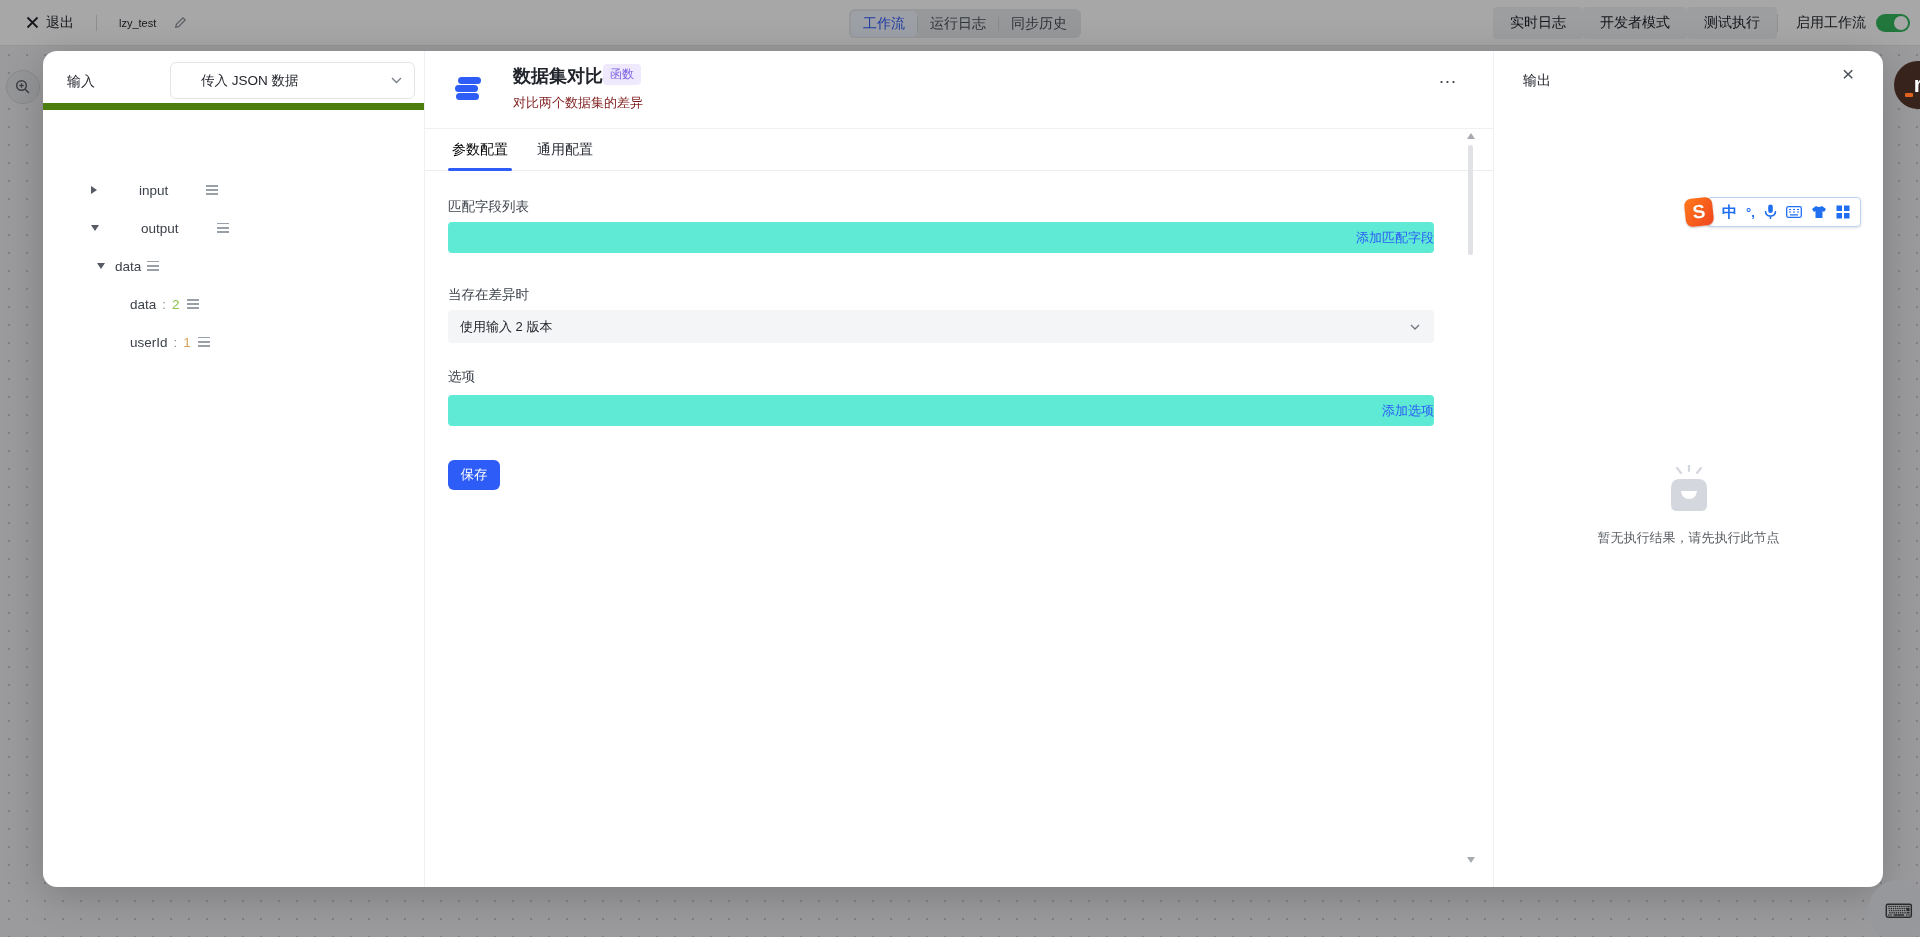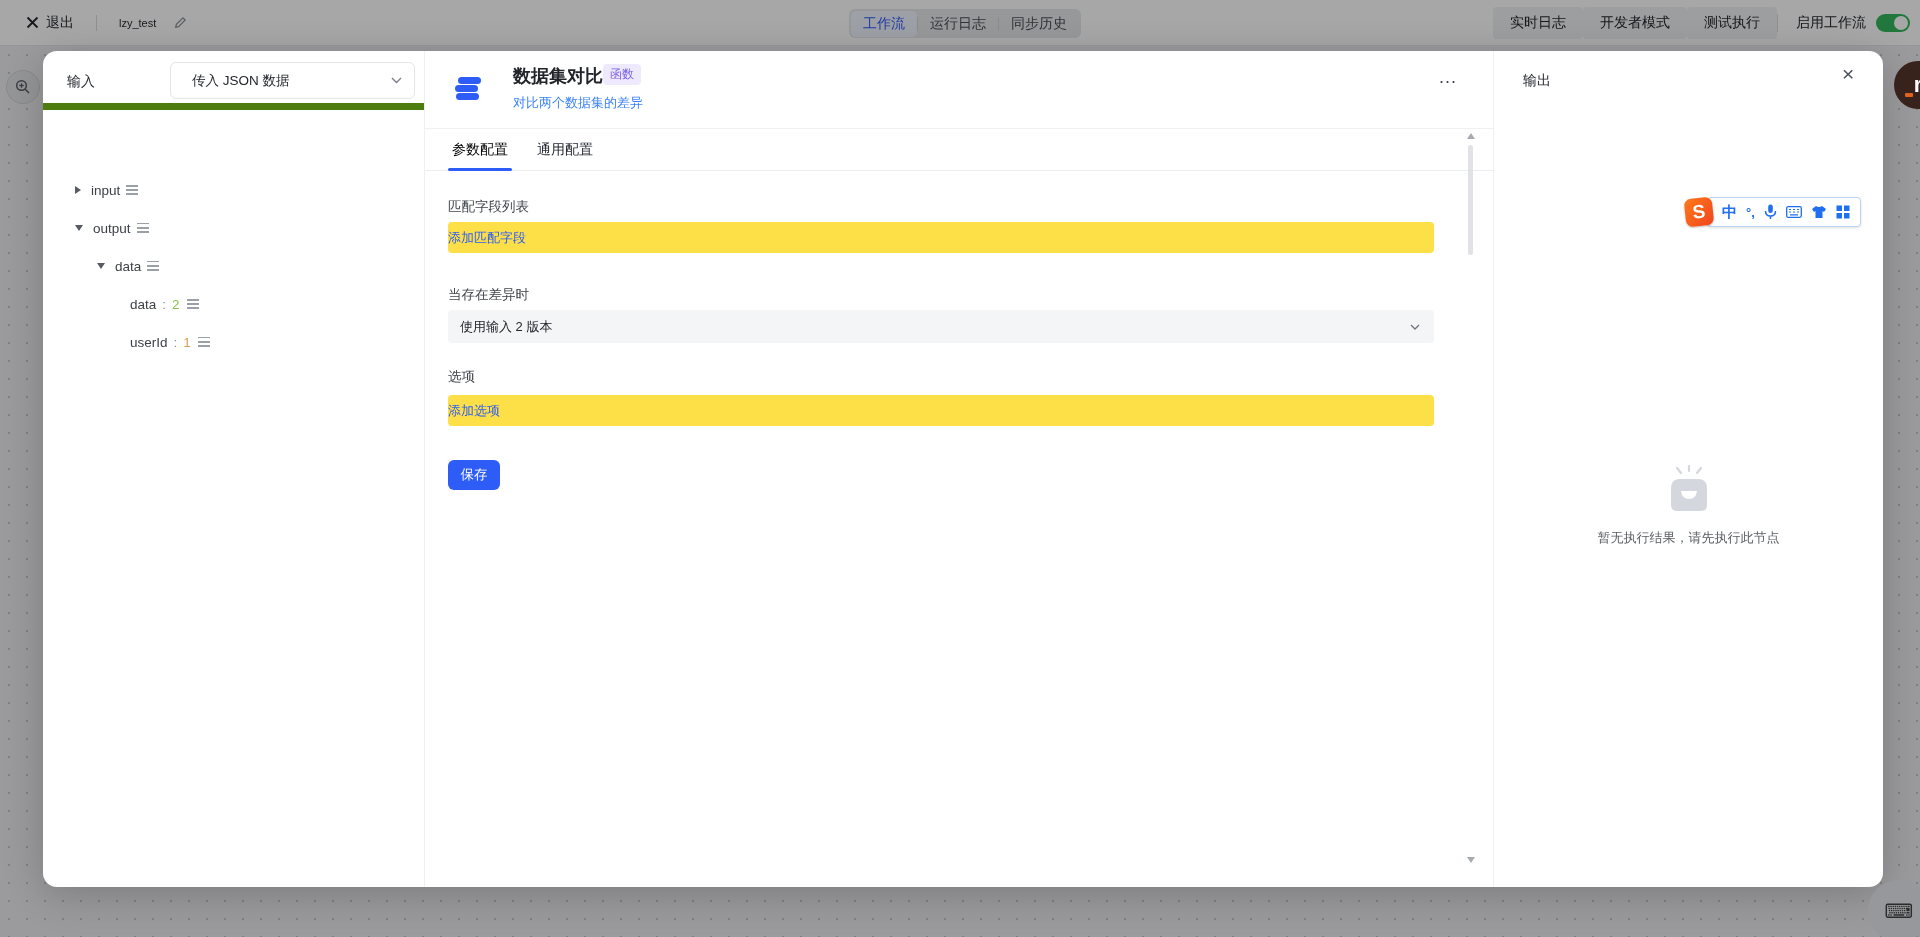--- a/index.html
+++ b/index.html
@@ -39,56 +39,56 @@
   .modal { position:absolute; left:43px; top:51px; width:1840px; height:836px; background:#fff;
     border-radius:14px; z-index:3; box-shadow:0 8px 40px rgba(0,0,0,0.2); }
 
   
   .col-input { position:absolute; left:0; top:0; width:382px; height:100%; border-right:1px solid #f0f0f2;
     border-radius:14px 0 0 14px; }
   .input-header { position:absolute; left:0; top:0; width:100%; height:59px; border-bottom:7px solid #4d7c0f; }
   .input-title { position:absolute; left:24px; top:22px; font-size:14px; color:#23262d; }
   .source-select { position:absolute; left:127px; top:11px; width:245px; height:37px; background:#fff;
     border:1px solid #e3e5e9; border-radius:6px; display:flex; align-items:center; justify-content:space-between;
-    padding:0 12px 0 21px; cursor:pointer; }
+    padding:0 12px 0 30px; cursor:pointer; }
   .source-select span { font-size:13.5px; color:#23262d; }
   .tree { position:absolute; left:0; top:59px; right:0; bottom:0; }
   .tree-row { position:absolute; left:0; right:0; height:24px; display:flex; align-items:center; font-size:13.5px; color:#3c4149; }
   .caret-right { width:0; height:0; border-left:6px solid #565b64; border-top:4.5px solid transparent; border-bottom:4.5px solid transparent; }
   .caret-down { width:0; height:0; border-top:6px solid #565b64; border-left:4.5px solid transparent; border-right:4.5px solid transparent; }
   .tree-key { margin:0 6px 0 10px; }
   .tree-sep { color:#8a8f98; margin-right:6px; }
   .tree-val { margin-right:7px; }
   .val-green { color:#8bc34a; }
   .val-orange { color:#d6a35c; }
   .hamburger { width:12px; height:10px;
     background-image:repeating-linear-gradient(to bottom,#9aa0a8 0 1.5px, transparent 1.5px 4.2px); }
-  .ind0 { padding-left:32px; } .ind1 { padding-left:54px; } .ind2 { padding-left:87px; }
+  .ind0 { padding-left:48px;gap:32px; } .ind1 { padding-left:54px; } .ind2 { padding-left:87px; }
 
   
   .col-node { position:absolute; left:382px; top:0; width:1069px; height:100%; border-right:1px solid #f0f0f2; }
   .node-header { position:absolute; left:0; top:0; width:100%; height:78px; border-bottom:1px solid #f0f0f2; }
   .db-icon { position:absolute; left:30px; top:25px; width:26px; height:27px; }
   .db-icon i { position:absolute; width:23px; height:7px; border-radius:3.5px; background:#2d5cf6; }
   .db-icon i:nth-child(1){ left:3px; top:1px; }
   .db-icon i:nth-child(2){ left:0; top:9px; }
   .db-icon i:nth-child(3){ left:1px; top:17px; }
   .node-title { position:absolute; left:88px; top:13px; font-size:18px; font-weight:700; color:#21242b; }
   .node-badge { position:absolute; left:178px; top:13px; background:#efe9fd; color:#7b61e3; font-size:12px;
     padding:2px 7px; border-radius:4px; }
-  .node-sub { position:absolute; left:88px; top:43px; font-size:13px; color:#3b82f6; }
+  .node-sub { position:absolute; left:88px; top:43px; font-size:13px; color:#7f1d1d; }
   .node-menu { position:absolute; left:1014px; top:16px; font-size:18px; color:#3c4149; letter-spacing:1px; cursor:pointer; }
   .node-tabs { position:absolute; left:0; top:78px; width:100%; height:42px; border-bottom:1px solid #ecedf0; }
   .node-tab { position:absolute; top:0; height:42px; line-height:40px; font-size:14px; cursor:pointer; }
   .node-tab.t0 { left:27px; color:#000000; }
   .node-tab.t0::after { content:""; position:absolute; left:-4px; right:-4px; bottom:0; height:3px; background:#2d5cf6; border-radius:2px; }
   .node-tab.t1 { left:112px; color:#262a33; }
   .sec-label { position:absolute; left:23px; font-size:13.5px; color:#3f444d; }
-  .add-bar { position:absolute; left:23px; width:986px; height:31px; line-height:31px; background:#fde047;
-    border-radius:4px; text-align:left; font-size:13px; color:#2d5cf6; cursor:pointer; }
+  .add-bar { position:absolute; left:23px; width:986px; height:31px; line-height:31px; background:#5eead4;
+    border-radius:4px; text-align:right; font-size:13px; color:#2d5cf6; cursor:pointer; }
   .diff-select { position:absolute; left:23px; top:259px; width:986px; height:33px; background:#f4f5f7;
     border-radius:4px; display:flex; align-items:center; justify-content:space-between; padding:0 14px 0 12px;
     font-size:13px; color:#23262d; cursor:pointer; }
   .save-btn { position:absolute; left:23px; top:409px; width:52px; height:30px; background:#2d5cf6; border:none;
     border-radius:6px; color:#fff; font-size:13.5px; cursor:pointer; font-family:inherit; }
   .scrollbar { position:absolute; left:1040px; top:80px; width:12px; height:734px; }
   .sb-up, .sb-down { position:absolute; left:2px; width:0; height:0; border-left:4.5px solid transparent; border-right:4.5px solid transparent; }
   .sb-up { top:2px; border-bottom:6px solid #a7aab0; }
   .sb-down { bottom:2px; border-top:6px solid #a7aab0; }
   .sb-thumb { position:absolute; left:3px; top:14px; width:5px; height:110px; background:#e1e2e6; border-radius:3px; }

